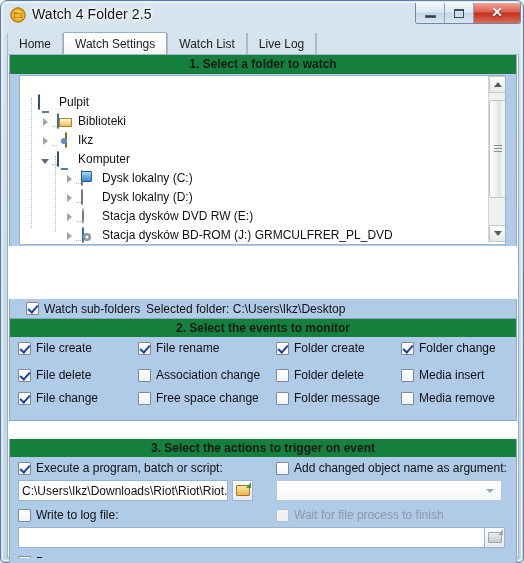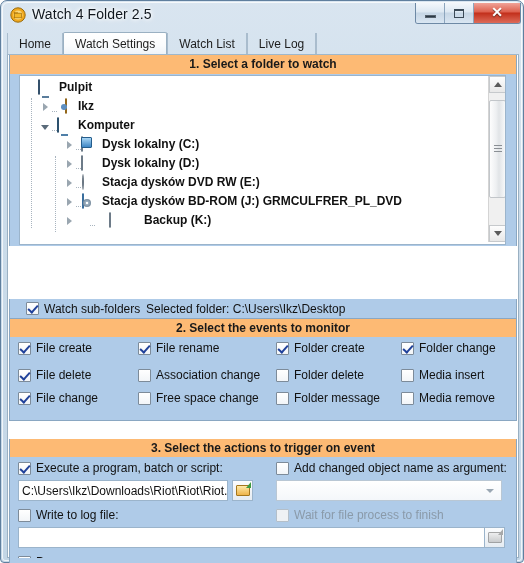--- a/index.html
+++ b/index.html
@@ -128,39 +128,38 @@
     border-right: 1px solid #8aa7c2;
   }
 
   .section-header {
     text-align: center;
     font-weight: bold;
     font-size: 12px;
     color: #1a1a1a;
     line-height: 17px;
     height: 17px;
-    background: #fdba74;
+    background: #15803d;
   }
   .sep {
     height: 1px; background: #8aa7c2;
   }
 
   
   .treebox {
     position: absolute;
     left: 12px; top: 74px;
     width: 500px; height: 168px;
     background: #ffffff;
     border: 1px solid #9bb4cb;
     overflow: hidden;
   }
   .tree {
     position: absolute; left: 0; top: 0; width: 480px; height: 166px;
-    padding: 2px 0 0 4px;
-    font-weight: bold;
+    padding: 17px 0 0 4px;
   }
   .tnode {
     height: 19px;
     display: flex; align-items: center;
     font-size: 12px;
     color: #111111;
     white-space: nowrap;
     position: relative;
   }
   .exp {
@@ -380,20 +379,28 @@
 
     <div class="treebox" style="left:11px; top:20px; width:487px; height:170px;">
       <div class="tree">
 
         <div class="tnode">
           <span class="exp"></span>
           <span class="ticon"><span class="ic-monitor"></span></span>
           <span class="tlabel">Pulpit</span>
         </div>
 
+        <div class="tnode" style="padding-left:14px;">
+          <span class="exp">
+              <span class="arrow-collapsed"></span>
+            </span>
+          <span class="dotted"></span>
+          <span class="ticon"><span class="ic-lib"></span></span>
+          <span class="tlabel">Biblioteki</span>
+        </div>
 
         <div class="tnode" style="padding-left:14px;text-align:center;">
           <span class="exp">
               <span class="arrow-collapsed"></span>
             </span>
           <span class="dotted"></span>
           <span class="ticon"><span class="ic-user"></span></span>
           <span class="tlabel">Ikz</span>
         </div>
 

